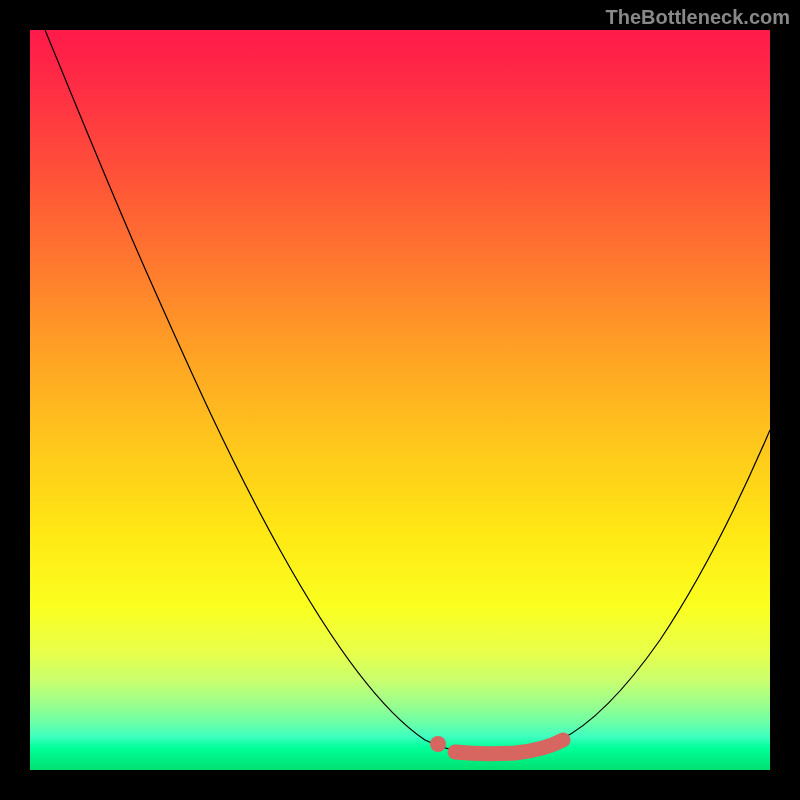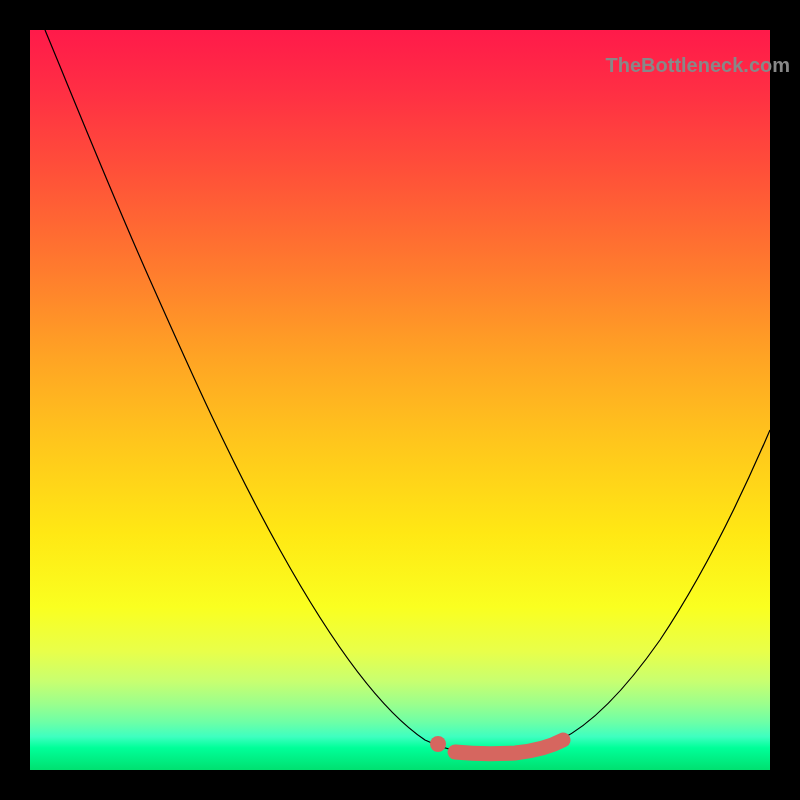--- a/index.html
+++ b/index.html
@@ -1,17 +1,17 @@
 <!DOCTYPE html>
 <html><head>
 <meta charset="utf-8">
 <style>
   * { margin: 0; padding: 0; box-sizing: border-box; }
   body { width: 800px; height: 800px; background: #000; position: relative; font-family: Arial, sans-serif; }
-  .attribution { position: absolute; top: 6px; right: 10px; color: #888; font-size: 20px; font-weight: bold; z-index: 10; margin-top: 48px; }
+  .attribution { position: absolute; top: 6px; right: 10px; color: #888; font-size: 20px; font-weight: bold; z-index: 10; }
   .plot-area { position: absolute; left: 30px; top: 30px; width: 740px; height: 740px; }
   .gradient-bg { position: absolute; left: 0; top: 0; width: 100%; height: 100%; background: linear-gradient(to bottom,
       #ff1a4a 0%,
       #ff2e44 8%,
       #ff5338 20%,
       #ff7a2e 32%,
       #ffa324 44%,
       #ffc71c 56%,
       #ffe814 68%,
       #faff20 78%,

